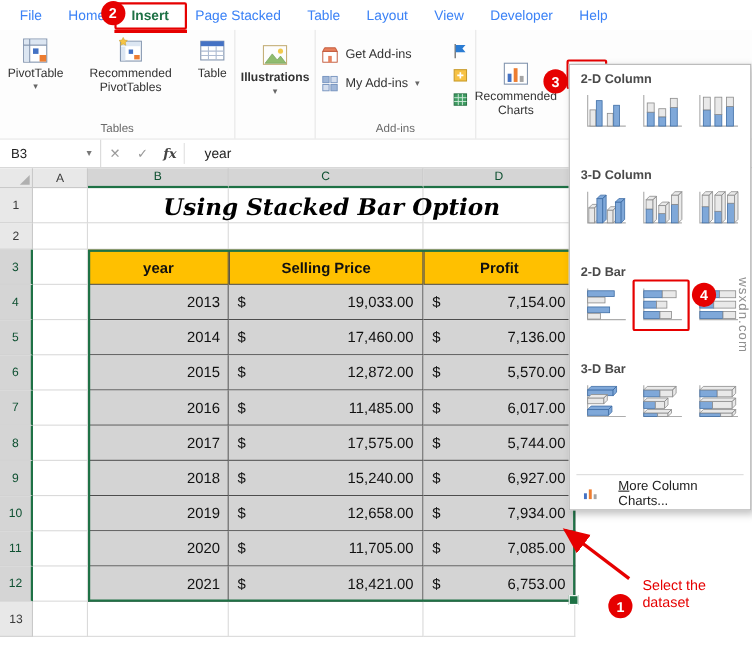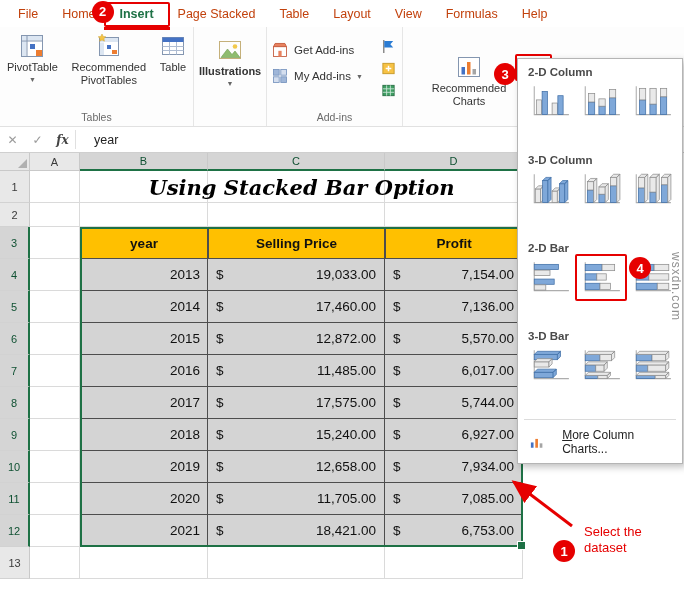--- a/index.html
+++ b/index.html
@@ -2,27 +2,27 @@
 <html><head>
 <meta charset="utf-8">
 <style>
   * { margin:0; padding:0; box-sizing:border-box; }
   html,body { background:#888; }
   body { font-family:"Liberation Sans", sans-serif; }
   .app { position:relative; width:684px; height:611px; background:#fff; overflow:hidden; font-size:12px; color:#444; }
 
   
   .ribbon-tabs { position:absolute; left:0; top:0; width:100%; height:27px; background:#fff; display:flex; align-items:center; padding-left:6px; z-index:2; }
-  .rtab { position:relative; padding:4px 12px; font-size:12.5px; color:#c2410c; white-space:nowrap; cursor:default; }
+  .rtab { position:relative; padding:4px 12px; font-size:12.5px; color:#3b82f6; white-space:nowrap; cursor:default; }
   .rtab.selected { color:#1e7145; font-weight:bold; }
 
   
   .ribbon-body { position:absolute; left:0; top:27px; width:100%; height:100px; background:#fdfdfd; border-bottom:1px solid #e1e1e1; display:flex; z-index:1; }
   .rgroup { position:relative; display:flex; flex-direction:column; justify-content:space-between; border-right:1px solid #e6e6e6; padding:2px 4px 1px 4px; }
-  .rgroup-buttons { display:flex; align-items:flex-start; gap:10px; }
+  .rgroup-buttons { display:flex; align-items:flex-start; gap:20px; }
   .rgroup-label { text-align:center; font-size:10.5px; color:#6a6a6a; padding-bottom:2px; }
   .bigbtn { display:flex; flex-direction:column; align-items:center; gap:2px; padding:4px 3px 2px; border-radius:2px; cursor:default; }
   .bigbtn .bl { font-size:11px; line-height:1.15; text-align:center; color:#333; }
   .caret { font-size:7px; color:#666; line-height:1; }
   .ric { width:26px; height:26px; }
   .smallcol { display:flex; flex-direction:column; gap:8px; padding-top:12px; }
   .smallbtn { display:flex; align-items:center; gap:5px; font-size:11.5px; color:#333; cursor:default; white-space:nowrap; }
   .smallbtn svg { width:18px; height:18px; }
   .minicol { display:flex; flex-direction:column; gap:7px; padding:10px 2px 0 8px; }
   .minicol svg { width:15px; height:15px; }
@@ -65,21 +65,21 @@
 
   
   .chart-flyout { position:absolute; left:517px; top:58px; width:166px; height:406px; background:#fff; border:1px solid #b5b5b5; box-shadow:3px 3px 7px rgba(0,0,0,.25); z-index:5; padding:5px 0 0 8px; }
   .cf-label { font-size:11.5px; font-weight:bold; color:#4a4a4a; margin:5px 0 3px 2px; }
   .cf-row { display:flex; gap:3px; margin-bottom:31px; }
   .cf-icon { position:relative; width:48px; height:42px; display:flex; align-items:center; justify-content:center; cursor:default; }
   .cf-icon svg { width:42px; height:36px; }
   .ax { stroke:#adadad; fill:none; stroke-width:1; }
   .cb { fill:#7fa8d9; stroke:#3f6ea6; stroke-width:.7; }
   .cg { fill:#e9e9e9; stroke:#8c8c8c; stroke-width:.7; }
-  .cf-footer { position:absolute; left:6px; right:6px; bottom:0; height:44px; border-top:1px solid #dcdcdc; display:flex; align-items:center; gap:18px; padding-left:6px; font-size:12px; color:#222; cursor:default; }
+  .cf-footer { position:absolute; left:6px; right:6px; bottom:0; height:32px; border-top:1px solid #dcdcdc; display:flex; align-items:center; gap:18px; padding-left:6px; font-size:12px; color:#222; cursor:default; }
   .cf-footer svg { width:15px; height:14px; }
   .cf-more-label { display:inline-block; }
   .cf-more-label::first-letter { text-decoration:underline; }
 
   
   .badge { position:absolute; width:22px; height:22px; border-radius:50%; background:#e60000; color:#fff; font-weight:bold; font-size:13px; display:flex; align-items:center; justify-content:center; z-index:9; pointer-events:none; }
   .ann-frame { position:absolute; border:2px solid #e60000; border-radius:2px; pointer-events:none; z-index:8; }
   .tab-frame { inset:-1px -4px -2px -4px; }
   .tab-underbar { position:absolute; left:-4px; right:-4px; bottom:-5px; height:3px; background:#e60000; z-index:8; }
   .badge-2 { left:-16px; top:-2px; }
@@ -104,21 +104,21 @@
     <div class="rtab selected">
       <span>Insert</span>
       <span class="ann-frame tab-frame"></span>
       <span class="tab-underbar"></span>
       <span class="badge badge-2">2</span>
     </div>
     <div class="rtab">Page Stacked</div>
     <div class="rtab">Table</div>
     <div class="rtab">Layout</div>
     <div class="rtab">View</div>
-    <div class="rtab">Formulas</div>
+    <div class="rtab">Developer</div>
     <div class="rtab">Help</div>
   </div>
 
   <div class="ribbon-body">
     <div class="rgroup">
       <div class="rgroup-buttons">
         <div class="bigbtn">
           <svg class="ric" viewBox="0 0 26 26">
             <rect x="2.5" y="2.5" width="21" height="21" fill="#fff" stroke="#8496b0"></rect>
             <rect x="3" y="3" width="20" height="4.5" fill="#dce6f2"></rect>
@@ -248,20 +248,24 @@
     <div class="globe-btn">
       <svg viewBox="0 0 26 26">
         <circle cx="13" cy="13" r="10.5" fill="#2f9e55"></circle>
         <path d="M4 10 Q9 6 13 9 Q17 12 22 9 Q21 5 17 3.5 Q10 2 5.5 7 Z" fill="#bfe3c8"></path>
         <path d="M7 17 Q11 15 14 17.5 Q17 20 20 18" stroke="#bfe3c8" stroke-width="2" fill="none"></path>
       </svg>
     </div>
   </div>
 
   <div class="formula-bar">
+    <div class="namebox">
+      <span>B3</span>
+      <span class="nb-caret">▼</span>
+    </div>
     <div class="fbtn">✕</div>
     <div class="fbtn">✓</div>
     <div class="fbtn fx">fx</div>
     <div class="fsep"></div>
     <div class="fval">year</div>
   </div>
 
   <div class="sheet">
     <div class="col-header-row">
       <div class="corner"></div>

